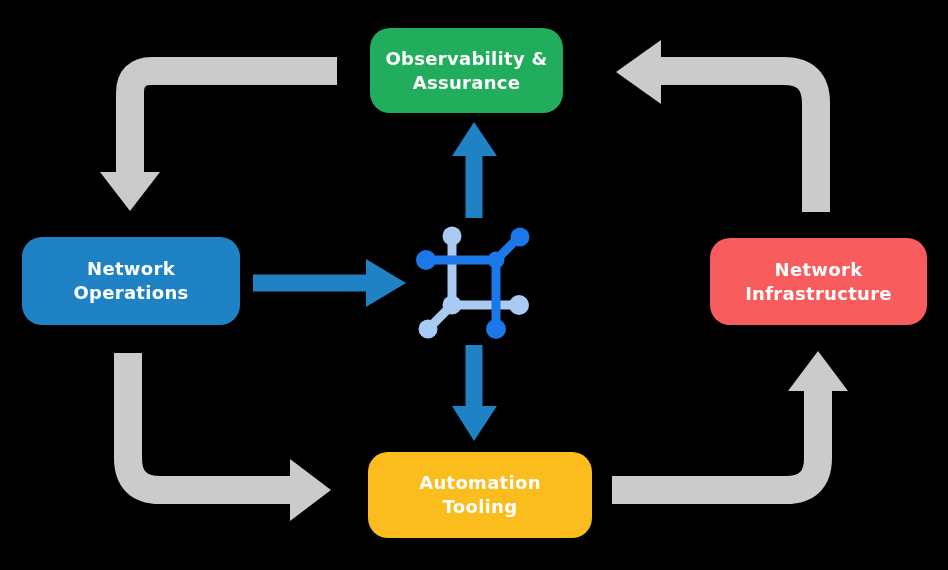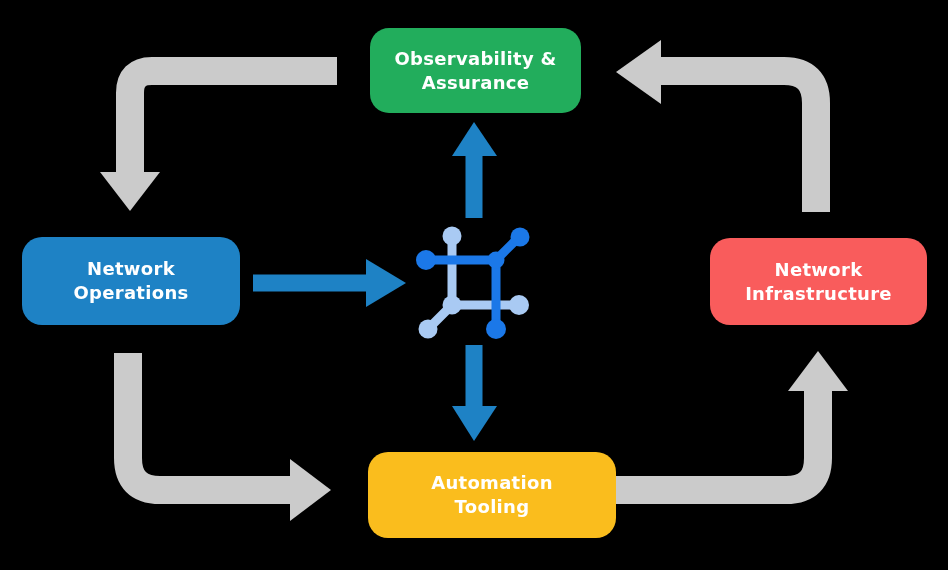--- a/index.html
+++ b/index.html
@@ -14,24 +14,24 @@
     position:absolute;
     display:flex;align-items:center;justify-content:center;
     text-align:center;
     border-radius:20px;
     color:#fff;
     font-size:18px;font-weight:600;
     line-height:1.33;
     letter-spacing:.3px;
     white-space:pre-line;
   }
-  .node-observability{left:370px;top:28px;width:211px;height:85px;border-radius:19px;}
+  .node-observability{left:370px;top:28px;width:193px;height:85px;}
   .node-operations{left:22px;top:237px;width:218px;height:88px;}
   .node-infrastructure{left:710px;top:238px;width:217px;height:87px;}
-  .node-automation{left:368px;top:452px;width:248px;height:86px;}
+  .node-automation{left:368px;top:452px;width:224px;height:86px;}
 </style>
 </head>
 <body>
 
 <div class="canvas" style="background-color: rgb(0, 0, 0);">
 
   <svg class="layer" width="948" height="570" viewBox="0 0 948 570">
 
     <g>
       <path d="M 337 71 H 152 Q 130 71 130 93 V 176" fill="none" stroke-width="28" style="stroke: rgb(203, 203, 203);"></path>

